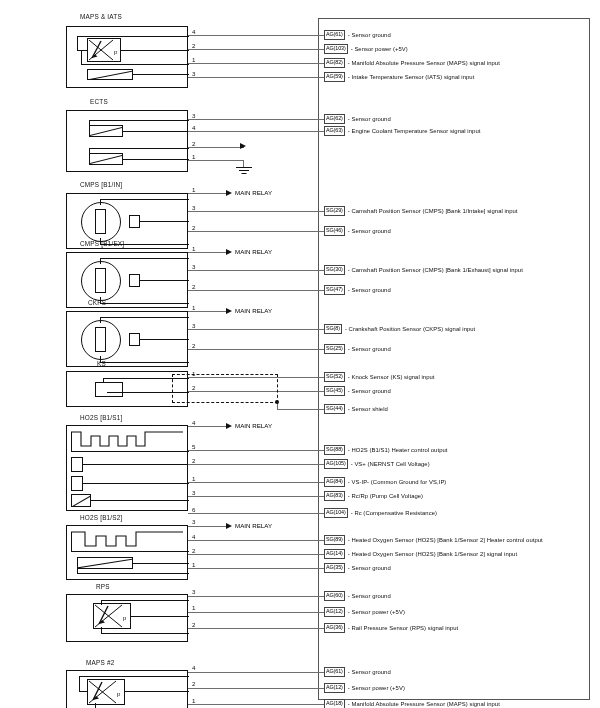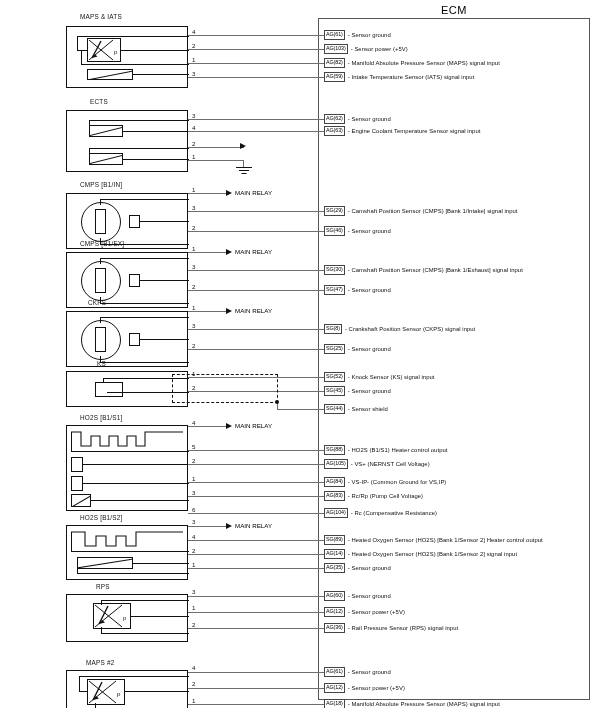--- a/index.html
+++ b/index.html
@@ -159,21 +159,20 @@
   .gnd{position:absolute;}
   .gnd i{position:absolute;display:block;background:#111;height:1.1px;left:50%;transform:translateX(-50%);}
 
   svg{display:block;overflow:visible;}
 </style>
 </head>
 <body>
 
 <div id="page">
 
-  <div id="ecm-title">ECM</div>
   <div id="ecm-box"></div>
 
   <div class="module-label" style="left:80px;top:13px;">MAPS &amp; IATS</div>
   <div class="module" style="left:66px;top:26px;width:122px;height:62px;">
 
     <div class="sym-rect" style="left:20px;top:11px;width:34px;height:24px;">
       <svg width="34" height="24" viewBox="0 0 34 24">
         <line x1="1" y1="1" x2="25" y2="21" stroke="#111" stroke-width="1"></line>
         <line x1="1" y1="21" x2="25" y2="1" stroke="#111" stroke-width="1"></line>
         <line x1="13" y1="2" x2="4" y2="19" stroke="#111" stroke-width="1.4"></line>

